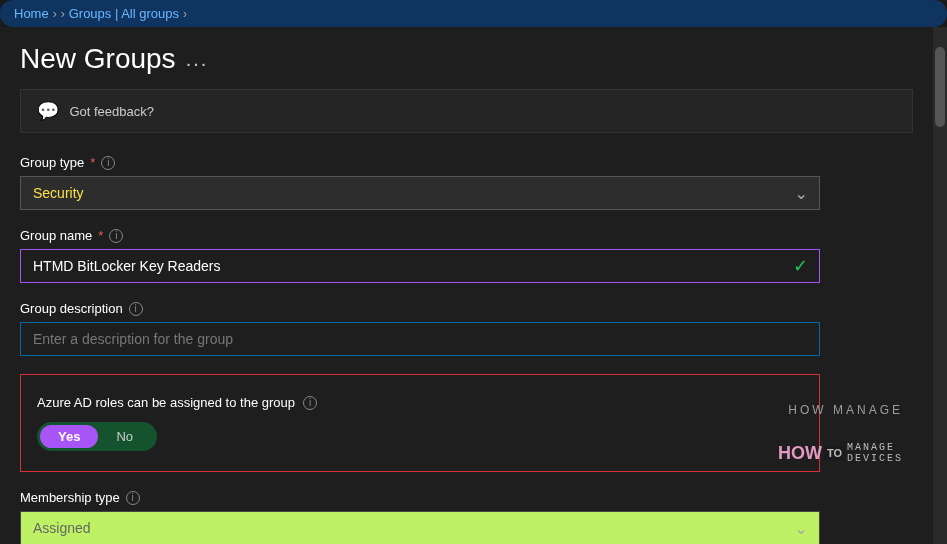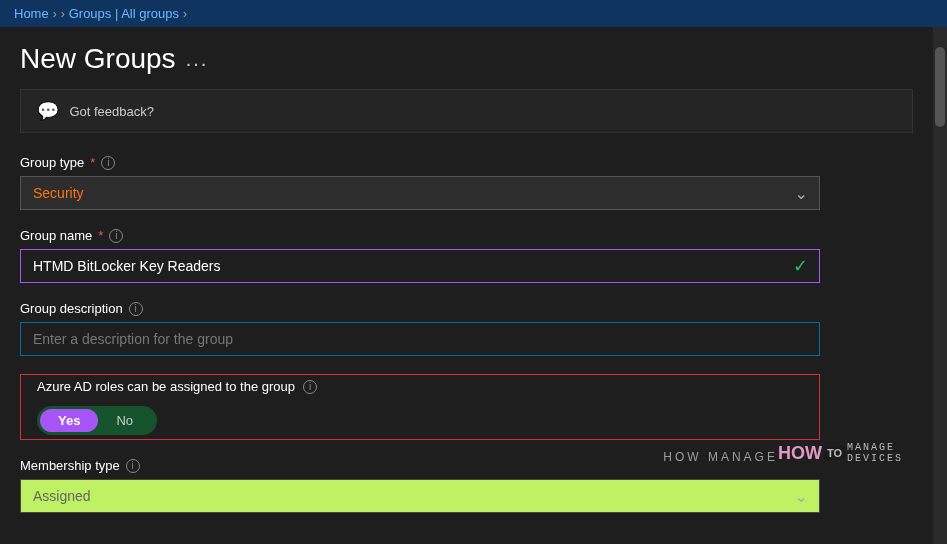--- a/index.html
+++ b/index.html
@@ -18,20 +18,21 @@
     
     .breadcrumb-bar {
       background: #0f3460;
       padding: 6px 14px;
       display: flex;
       align-items: center;
       gap: 4px;
       font-size: 13px;
       color: #6cb8ff;
       flex-shrink: 0;
+      border-radius: 13px;
     }
     .breadcrumb-bar span {
       color: #6cb8ff;
     }
     .breadcrumb-bar .separator {
       color: #a0a0a0;
       font-size: 12px;
     }
     .breadcrumb-bar .active {
       color: #6cb8ff;
@@ -150,21 +151,21 @@
       transform: translateY(-50%);
       color: #aaaaaa;
       font-size: 16px;
       pointer-events: none;
     }
     select.dropdown-field {
       -webkit-appearance: none;
       -moz-appearance: none;
       appearance: none;
       background: #2d2d2d;
-      color: #f97316;
+      color: #fde047;
       border: 1px solid #555;
       padding: 8px 32px 8px 12px;
       font-size: 14px;
       width: 100%;
       cursor: pointer;
     }
     select.dropdown-field option {
       background: #2d2d2d;
     }
 
@@ -195,21 +196,21 @@
       top: 50%;
       transform: translateY(-50%);
       color: #22c55e;
       font-size: 18px;
       pointer-events: none;
     }
 
     
     .azure-roles-box {
       border: 1.5px solid #d92f3b;
-      padding: 4px 16px;
+      padding: 20px 16px;
       max-width: 800px;
       margin-bottom: 18px;
     }
     .azure-roles-label {
       display: flex;
       align-items: center;
       gap: 8px;
       font-size: 13px;
       color: #ffffff;
       margin-bottom: 12px;
@@ -248,22 +249,23 @@
 
     
     .watermark {
       position: absolute;
       bottom: 80px;
       right: 30px;
       opacity: 0.9;
     }
     .watermark-logo {
       display: flex;
-      flex-direction: row;
+      flex-direction: column;
       align-items: flex-end;
+      gap: 25px;
     }
     .wm-row1 { font-size: 12px; color: #aaa; letter-spacing: 3px; }
     .wm-row2 { display: flex; gap: 2px; align-items: center; }
     .wm-how { font-size: 18px; font-weight: 900; color: #f9a8d4; }
     .wm-to { background: #1a1a1a; color: #ccc; font-size: 11px; padding: 1px 3px; font-weight: 700; }
 
     
     .scrollbar-area {
       width: 14px;
       background: #2a2a2a;

